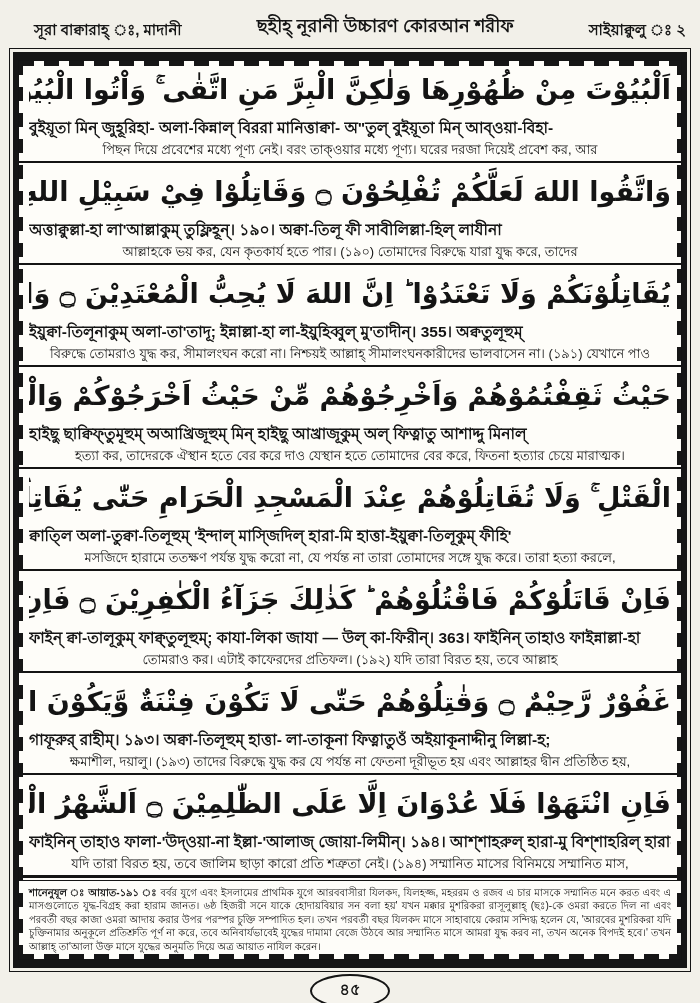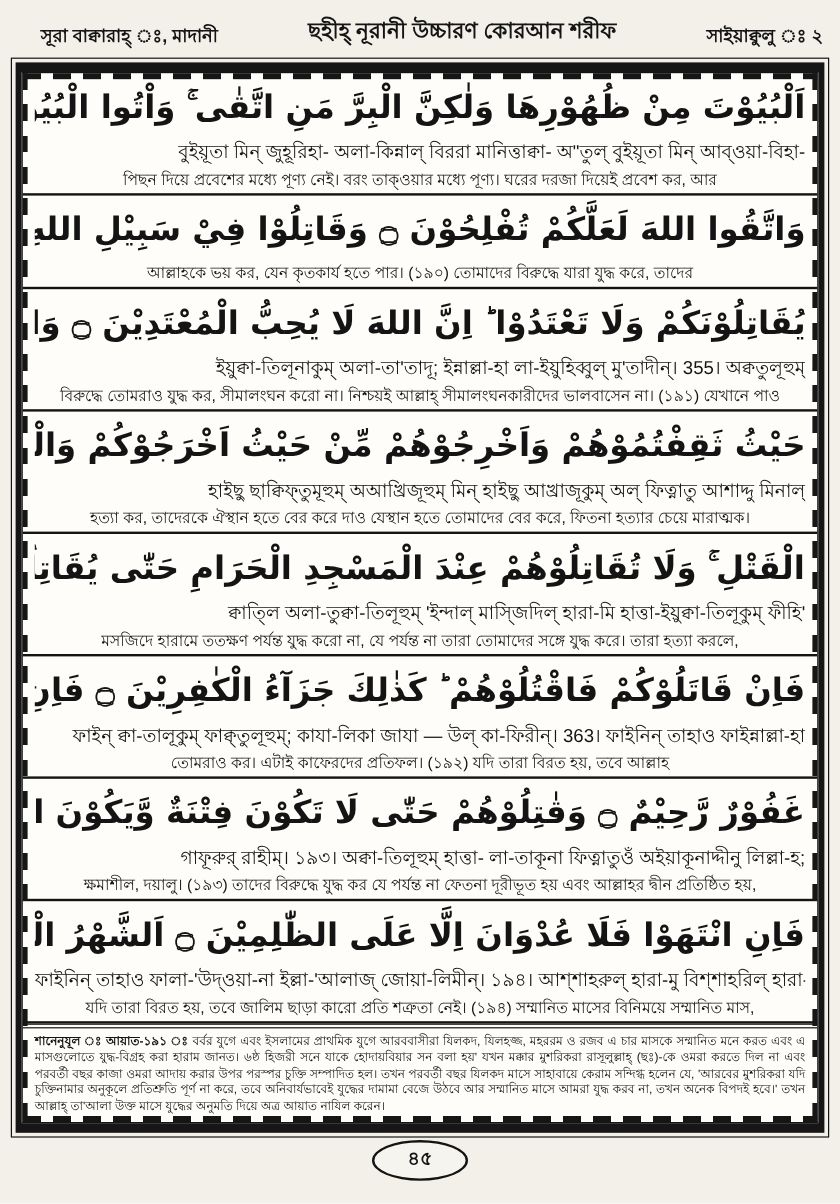--- a/index.html
+++ b/index.html
@@ -29,21 +29,21 @@
   .teeth-v.left{left:0;}
   .teeth-v.right{right:0;}
   
   .block{border-bottom:2px solid #141414;padding:3px 10px 2px 10px;}
   .arabic{
     direction:rtl;text-align:center;white-space:nowrap;overflow:hidden;
     font-family:"DejaVu Sans",sans-serif;font-size:27px;font-weight:bold;
     height:52px;line-height:52px;letter-spacing:0px;
   }
   .translit{
-    text-align:right;font-weight:normal;font-size:15.5px;height:24px;line-height:24px;
+    text-align:left;font-weight:bold;font-size:15.5px;height:24px;line-height:24px;
     white-space:nowrap;overflow:hidden;
   }
   .translation{
     text-align:center;font-size:13px;height:19px;line-height:19px;
     white-space:nowrap;overflow:hidden;
   }
   
   .footnote{
     border-top:4px double #141414;padding:5px 10px 6px 10px;
     font-size:10px;line-height:1.34;text-align:justify;
@@ -76,20 +76,21 @@
       <div class="teeth-v right"></div>
 
       <div class="block">
         <div class="arabic">اَلْبُيُوْتَ مِنْ ظُهُوْرِهَا وَلٰكِنَّ الْبِرَّ مَنِ اتَّقٰى ۚ وَاْتُوا الْبُيُوْتَ مِنْ اَبْوَابِهَا ۖ</div>
         <div class="translit">বুইয়ূতা মিন্ জুহূরিহা- অলা-কিন্নাল্ বিররা মানিত্তাক্বা- অ"তুল্ বুইয়ূতা মিন্ আব্ওয়া-বিহা-</div>
         <div class="translation">পিছন দিয়ে প্রবেশের মধ্যে পূণ্য নেই। বরং তাক্ওয়ার মধ্যে পূণ্য। ঘরের দরজা দিয়েই প্রবেশ কর, আর</div>
       </div>
 
       <div class="block">
         <div class="arabic">وَاتَّقُوا اللهَ لَعَلَّكُمْ تُفْلِحُوْنَ ۝ وَقَاتِلُوْا فِيْ سَبِيْلِ اللهِ الَّذِيْنَ</div>
+        <div class="translit">অত্তাক্বুল্লা-হা লা'আল্লাকুম্ তুফ্লিহূন্। ১৯০। অক্বা-তিলূ ফী সাবীলিল্লা-হিল্ লাযীনা</div>
         <div class="translation">আল্লাহকে ভয় কর, যেন কৃতকার্য হতে পার। (১৯০) তোমাদের বিরুদ্ধে যারা যুদ্ধ করে, তাদের</div>
       </div>
 
       <div class="block">
         <div class="arabic">يُقَاتِلُوْنَكُمْ وَلَا تَعْتَدُوْا ؕ اِنَّ اللهَ لَا يُحِبُّ الْمُعْتَدِيْنَ ۝ وَاقْتُلُوْهُمْ</div>
         <div class="translit">ইয়ুক্বা-তিলূনাকুম্ অলা-তা'তাদূ; ইন্নাল্লা-হা লা-ইয়ুহিব্বুল্ মু'তাদীন্। 355। অক্বতুলূহুম্</div>
         <div class="translation">বিরুদ্ধে তোমরাও যুদ্ধ কর, সীমালংঘন করো না। নিশ্চয়ই আল্লাহ্ সীমালংঘনকারীদের ভালবাসেন না। (১৯১) যেখানে পাও</div>
       </div>
 
       <div class="block">

